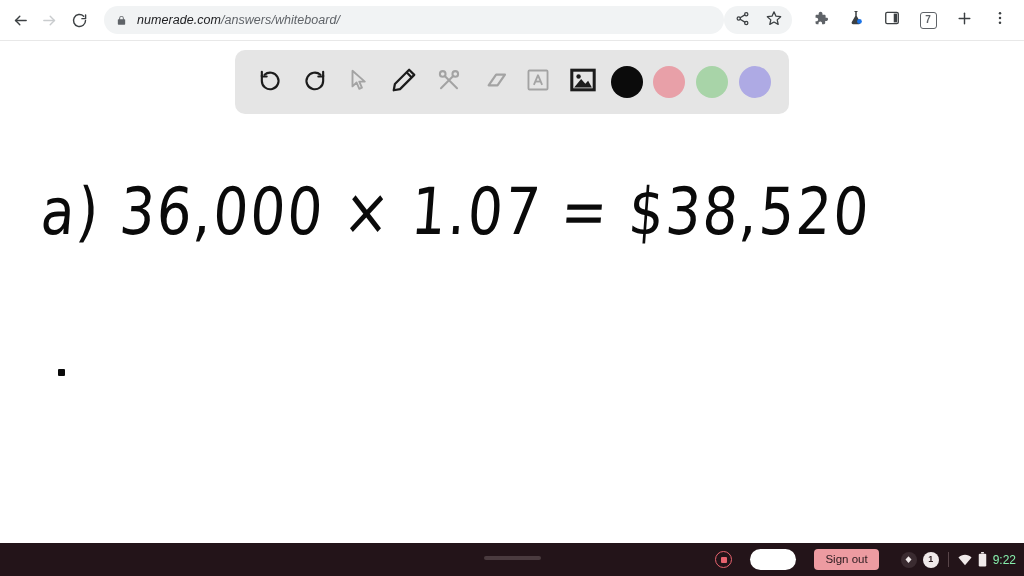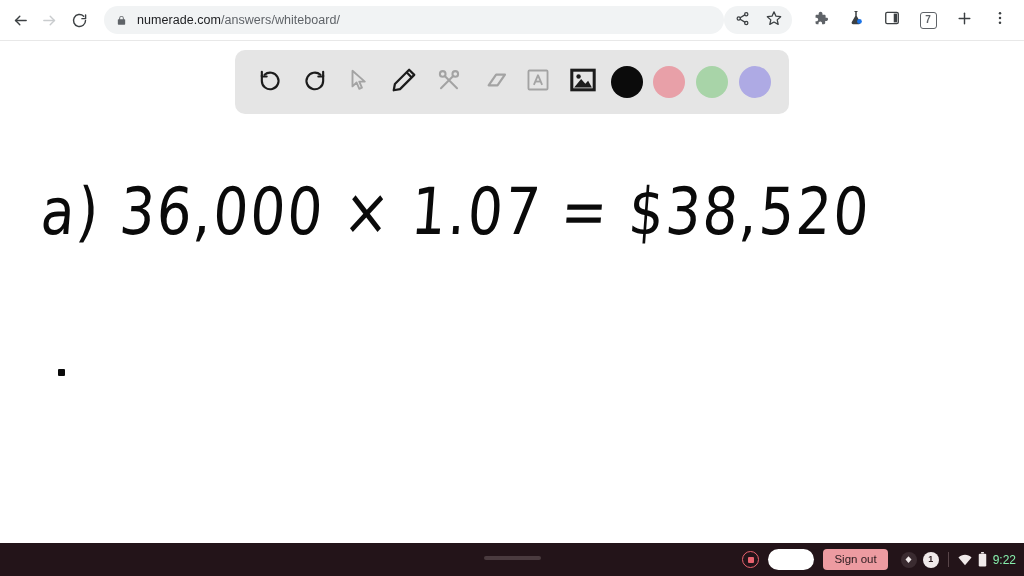--- a/index.html
+++ b/index.html
@@ -22,21 +22,21 @@
     width:34px; height:34px; margin-left:4px;
     display:flex; align-items:center; justify-content:center;
     border-radius:50%;
   }
   .nav-btn:first-child { margin-left:8px; }
   .nav-btn svg { display:block; }
 
   .omnibox {
     flex:0 0 auto; width:620px; height:28px; margin-left:12px;
     background:#f1f3f4; border-radius:14px;
-    display:flex; align-items:center; padding:0 12px;
+    display:flex; align-items:center; padding:0 12px;font-style:italic;
   }
   .lock-icon { flex:0 0 auto; margin-right:10px; display:flex; }
   .url-text {
     font-size:12.5px; color:#5f6368; white-space:nowrap;
     letter-spacing:0.05px;
   }
   .url-text .host { color:#202124; }
 
   .chrome-right { margin-left:auto; display:flex; align-items:center; padding-right:6px; }
   .chr-btn {
@@ -92,21 +92,21 @@
   .shelf {
     position:absolute; left:0; top:543px; width:1024px; height:33px;
     background:#231419;
     display:flex; align-items:center;
   }
   .shelf-handle {
     position:absolute; left:484px; top:13px; width:57px; height:4px;
     background:#4a3b3f; border-radius:2px;
   }
   .shelf-right {
-    margin-left:auto; display:flex; align-items:center; padding-right:8px; gap:9px;
+    margin-left:auto; display:flex; align-items:center; padding-right:8px; gap:18px;
   }
   .rec-icon {
     width:17px; height:17px; border-radius:50%;
     border:1.6px solid #e8636f;
     display:flex; align-items:center; justify-content:center;
   }
   .rec-icon i { width:6px; height:6px; background:#e8636f; border-radius:1px; display:block; }
   .white-pill {
     width:46px; height:21px; background:#ffffff; border-radius:11px;
   }

